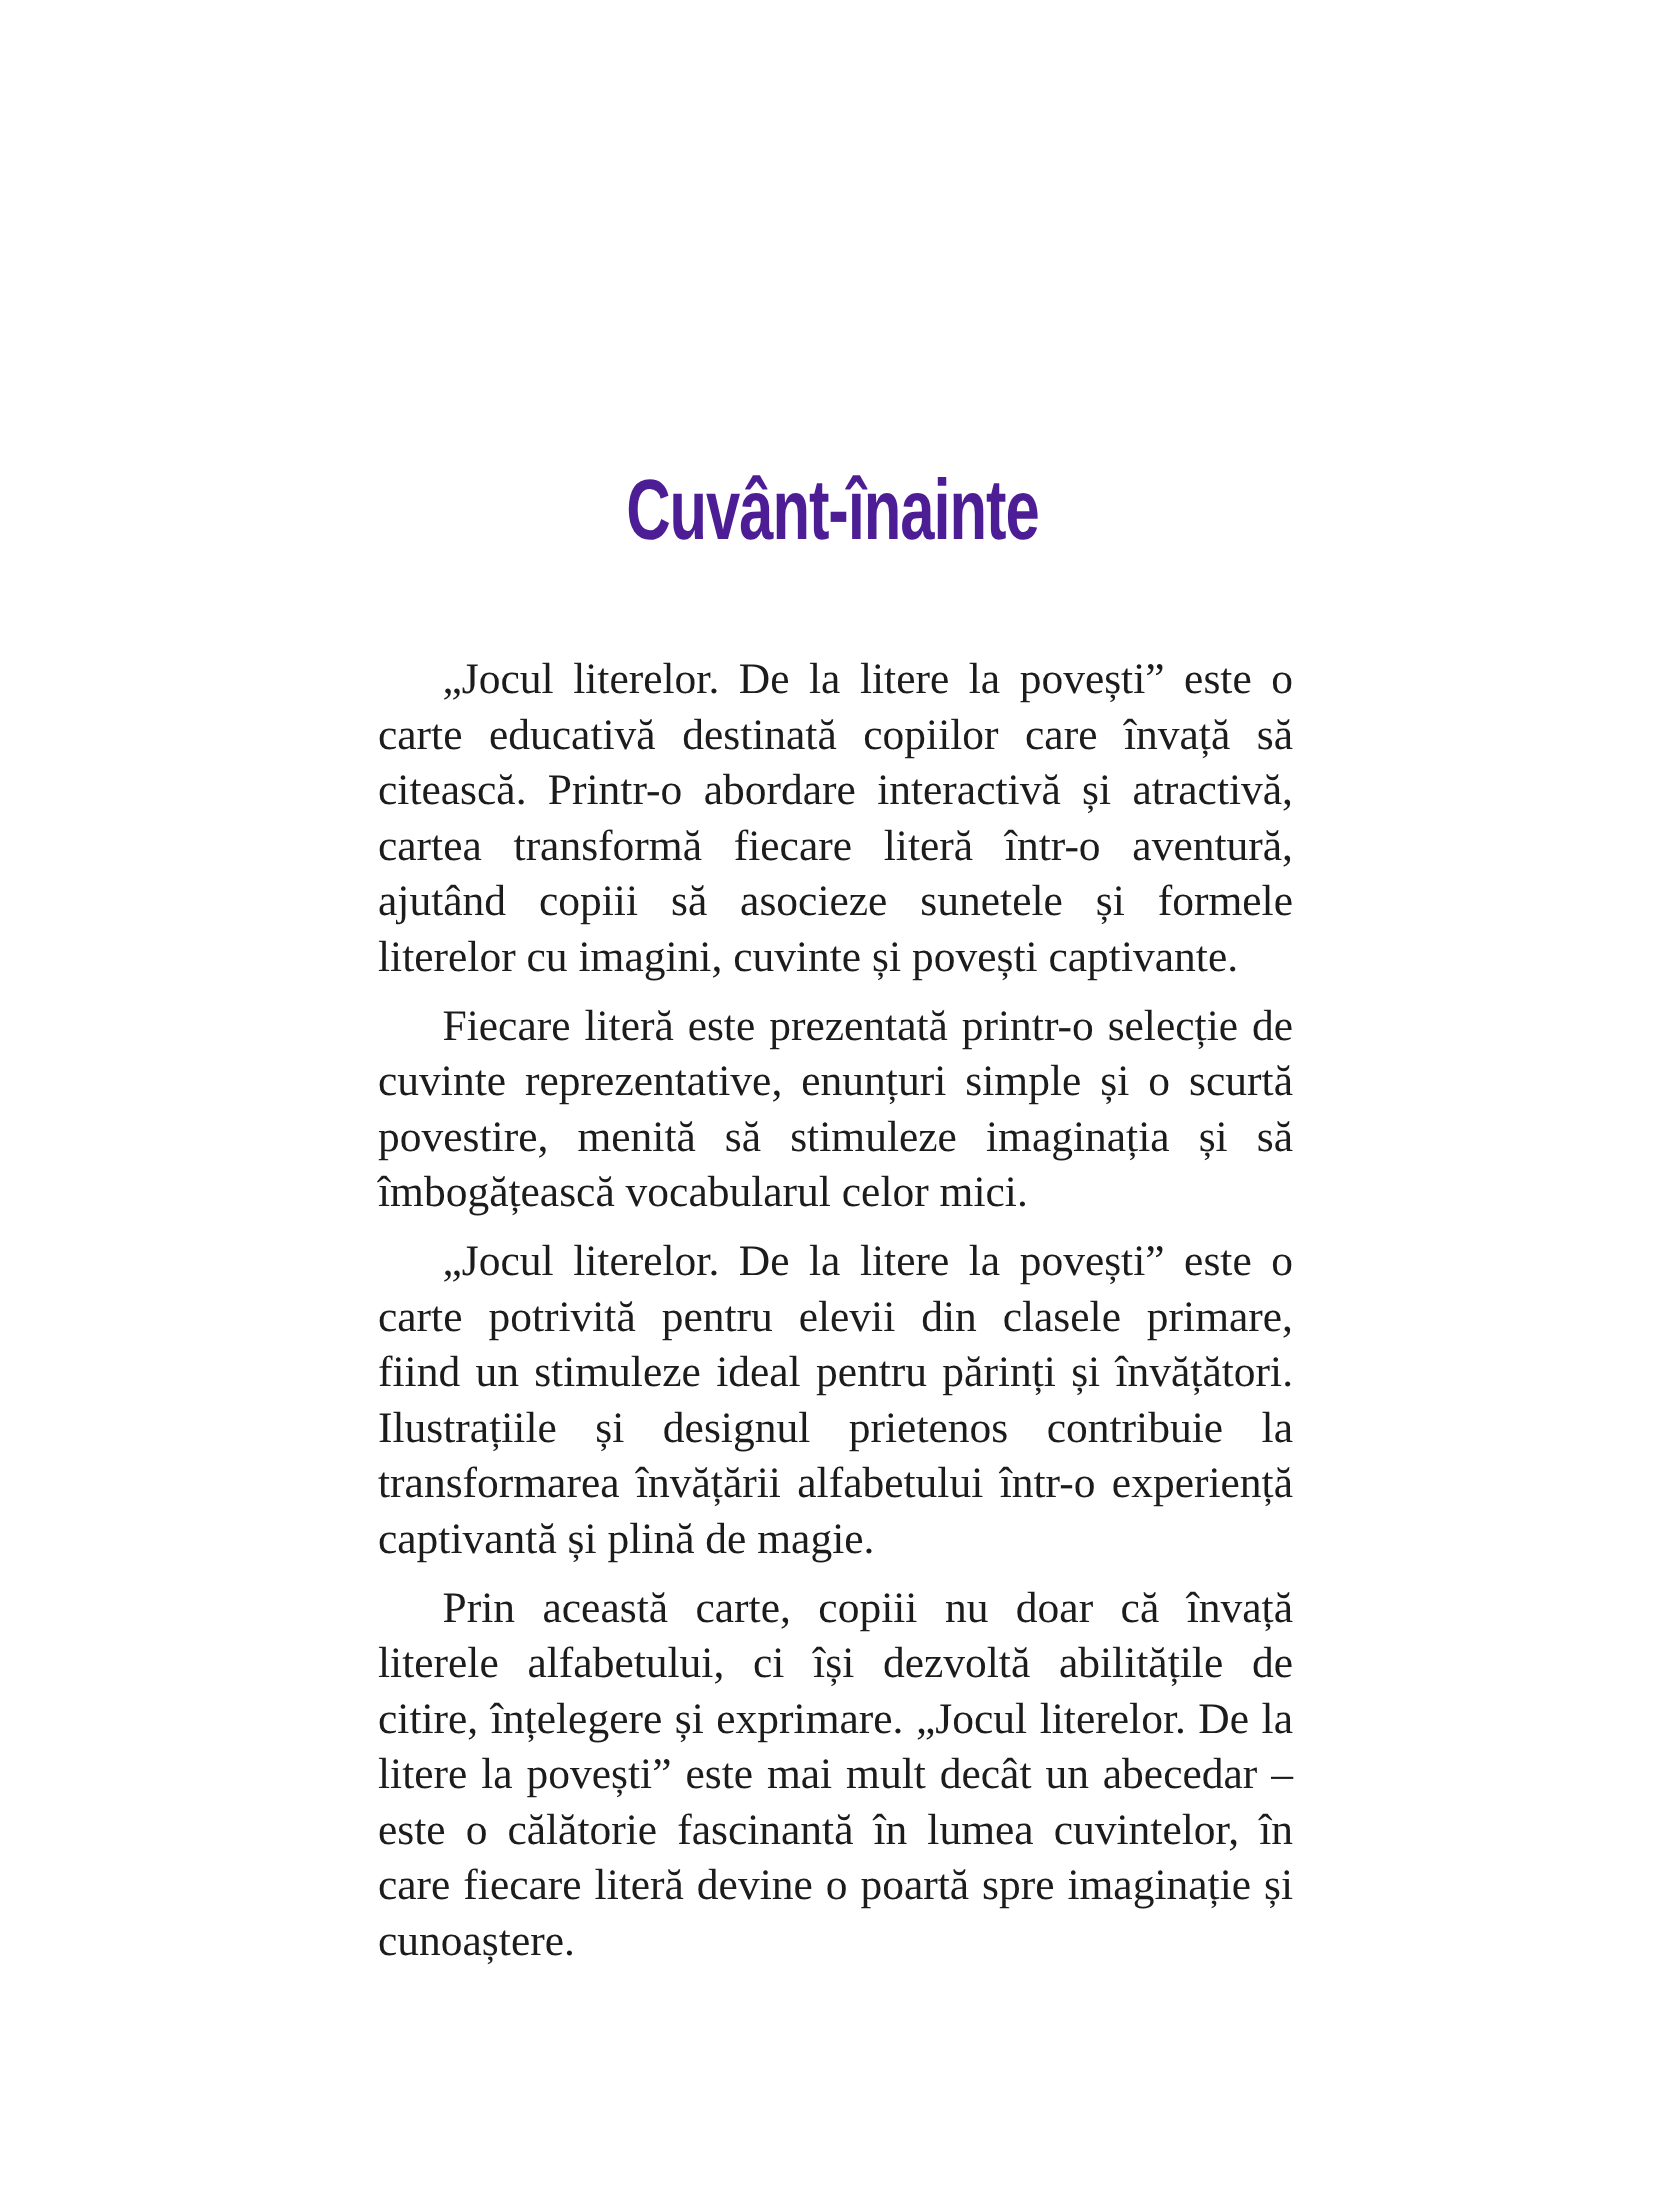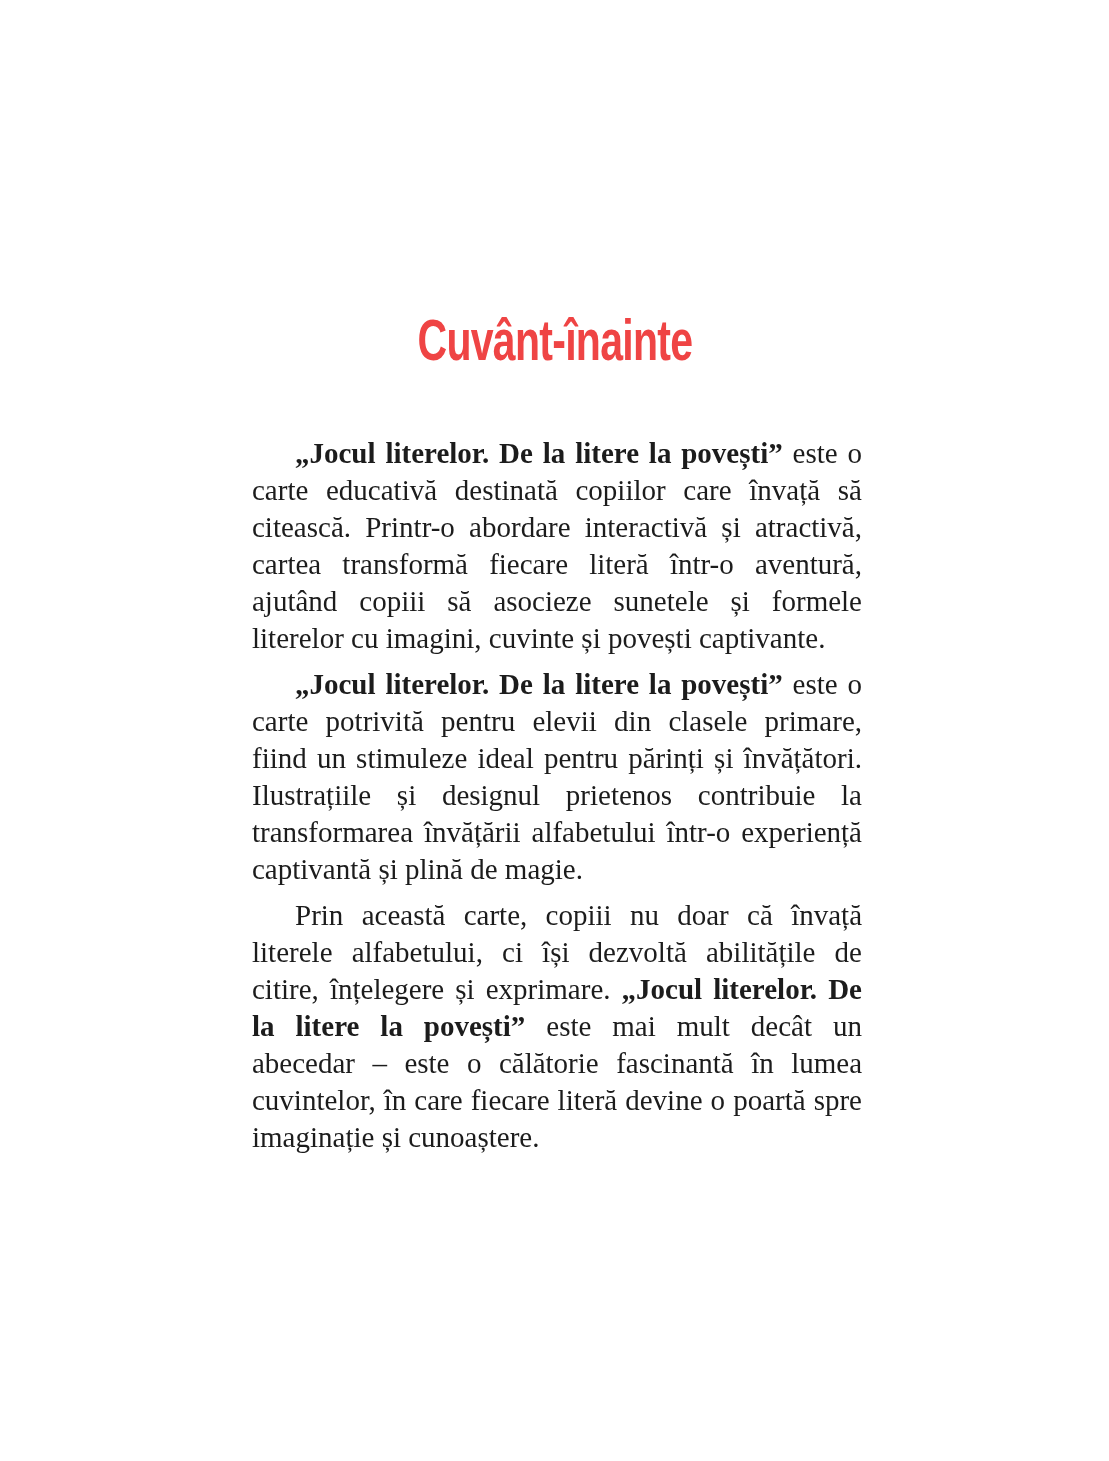--- a/index.html
+++ b/index.html
@@ -45,29 +45,30 @@
   }
   .body-paragraph {
     margin: 0 0 9px 0;
     font-size: 29px;
     line-height: 37px;
     text-align: justify;
     text-indent: 43px;
     font-family: "Liberation Serif", "DejaVu Serif", serif;
   }
   .body-paragraph strong {
-    font-weight: 700;
+    font-weight: 400;
     margin-top: 44px;
   }
 </style>
 </head>
 <body>
 
 <div class="page">
-  <h1 class="page-title" style="color: #ef4444;">
+  <h1 class="page-title" style="color: #4c1d95;">
     <span class="squeeze">Cuvânt-înainte</span>
   </h1>
   <div class="content">
       <p class="body-paragraph"><strong>„Jocul literelor. De la litere la povești”</strong><span> este o carte educativă destinată copiilor care învață să citească. Printr-o abordare interactivă și atractivă, cartea transformă fiecare literă într-o aventură, ajutând copiii să asocieze sunetele și formele literelor cu imagini, cuvinte și povești captivante.</span></p>
+      <p class="body-paragraph"><span>Fiecare literă este prezentată printr-o selecție de cuvinte reprezentative, enunțuri simple și o scurtă povestire, menită să stimuleze imaginația și să îmbogățească vocabularul celor mici.</span></p>
       <p class="body-paragraph"><strong>„Jocul literelor. De la litere la povești”</strong><span> este o carte potrivită pentru elevii din clasele primare, fiind un stimuleze ideal pentru părinți și învățători. Ilustrațiile și designul prietenos contribuie la transformarea învățării alfabetului într-o experiență captivantă și plină de magie.</span></p>
       <p class="body-paragraph"><span>Prin această carte, copiii nu doar că învață literele alfabetului, ci își dezvoltă abilitățile de citire, înțelegere și exprimare. </span><strong>„Jocul literelor. De la litere la povești”</strong><span> este mai mult decât un abecedar – este o călătorie fascinantă în lumea cuvintelor, în care fiecare literă devine o poartă spre imaginație și cunoaștere.</span></p>
     </div>
 </div>
 
 </body></html>

